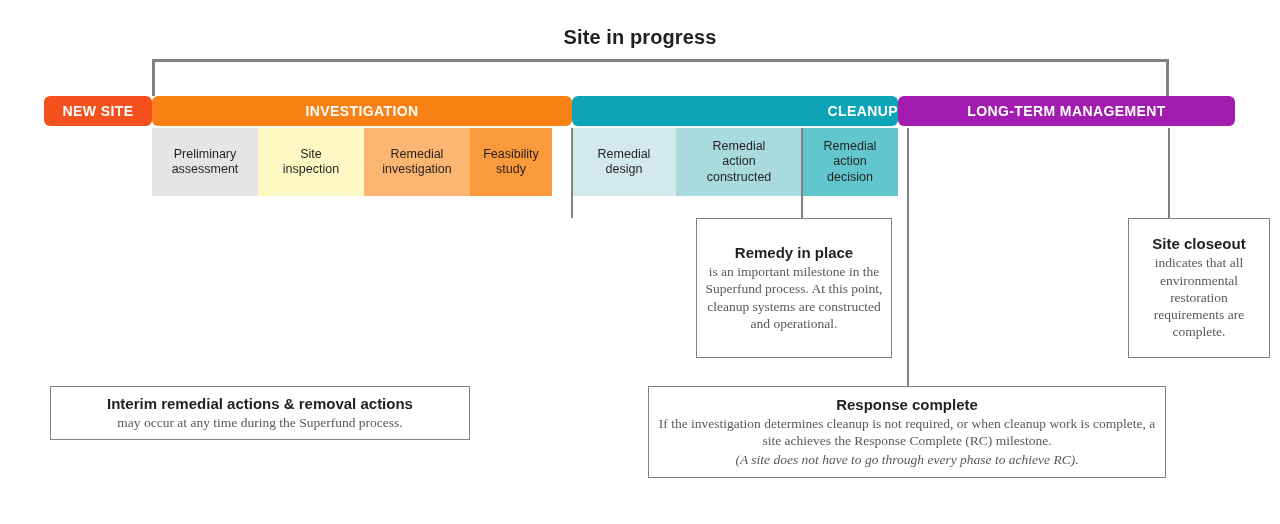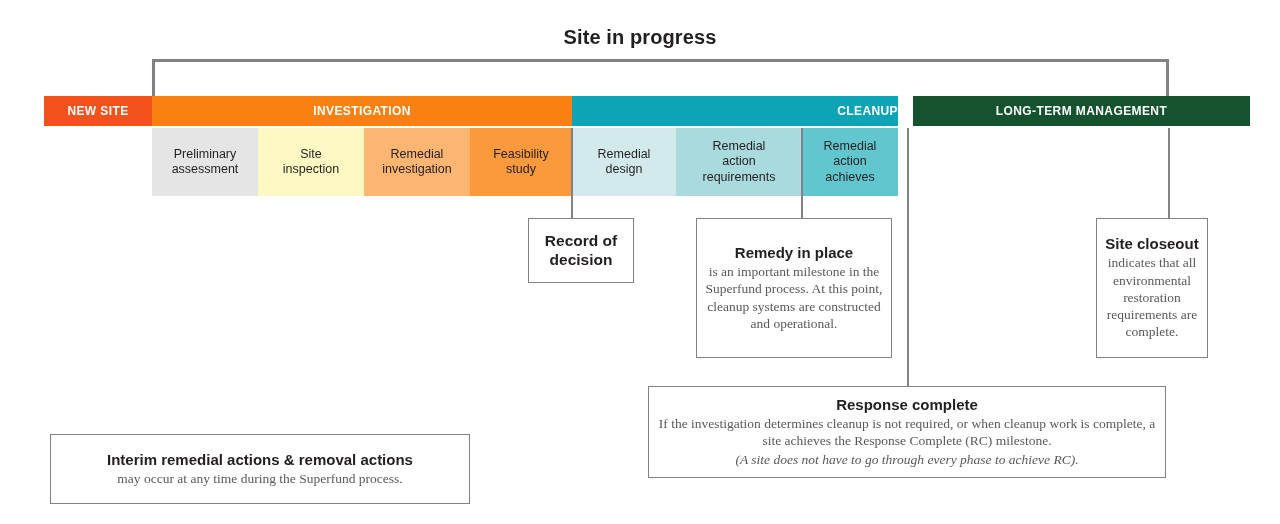--- a/index.html
+++ b/index.html
@@ -29,24 +29,25 @@
     background:#808285;
   }
   .bracket .lft{left:0;}
   .bracket .rgt{right:0;}
 
   
   .phase{
     position:absolute;
     display:flex;align-items:center;justify-content:center;
     color:#ffffff;
-    font-size:12px;font-weight:bold;
+    font-size:14px;font-weight:bold;
     letter-spacing:.4px;
     text-align:center;
     white-space:nowrap;
+    border-radius:6px;
   }
   .subphase{
     position:absolute;
     display:flex;align-items:center;justify-content:center;
     text-align:center;
     font-size:12.5px;
     line-height:1.22;
     color:#231f20;
   }
   .subphase span{display:block;padding:0 3px;}
@@ -97,21 +98,21 @@
 
   <div class="phase" style="left:44px;top:96px;width:108px;height:30px;background:#F5511E;">
     <span>NEW SITE</span>
   </div>
   <div class="phase" style="left:152px;top:96px;width:420px;height:30px;background:#F98012;">
     <span>INVESTIGATION</span>
   </div>
   <div class="phase" style="left:572px;top:96px;width:326px;height:30px;background:#0DA4B8;justify-content:flex-end;">
     <span>CLEANUP</span>
   </div>
-  <div class="phase" style="left:898px;top:96px;width:337px;height:30px;background:#14532d;margin-left:15px;">
+  <div class="phase" style="left:898px;top:96px;width:337px;height:30px;background:#a21caf;">
     <span>LONG-TERM MANAGEMENT</span>
   </div>
 
   <div class="subphase" style="left:152px;top:128px;width:106px;height:68px;background:#e5e5e5;">
     <div>
       <span>Preliminary</span>
       <span>assessment</span>
     </div>
   </div>
   <div class="subphase" style="left:258px;top:128px;width:106px;height:68px;background:#fef9c3;">
@@ -119,71 +120,67 @@
       <span>Site</span>
       <span>inspection</span>
     </div>
   </div>
   <div class="subphase" style="left:364px;top:128px;width:106px;height:68px;background:#FDB572;">
     <div>
       <span>Remedial</span>
       <span>investigation</span>
     </div>
   </div>
-  <div class="subphase" style="left:470px;top:128px;width:102px;height:68px;background:#FB9A3C;">
+  <div class="subphase" style="left:470px;top:128px;width:82px;height:68px;background:#FB9A3C;">
     <div>
       <span>Feasibility</span>
       <span>study</span>
     </div>
   </div>
   <div class="subphase" style="left:572px;top:128px;width:104px;height:68px;background:#D3EAEC;">
     <div>
       <span>Remedial</span>
       <span>design</span>
     </div>
   </div>
   <div class="subphase" style="left:676px;top:128px;width:126px;height:68px;background:#A9DADE;">
     <div>
       <span>Remedial</span>
       <span>action</span>
-      <span>requirements</span>
+      <span>constructed</span>
     </div>
   </div>
   <div class="subphase" style="left:802px;top:128px;width:96px;height:68px;background:#62C6CE;">
     <div>
       <span>Remedial</span>
       <span>action</span>
-      <span>achieves</span>
+      <span>decision</span>
     </div>
   </div>
 
   <div class="vline" style="left:571px;top:128px;height:90px;"></div>
 
   <div class="vline" style="left:801px;top:128px;height:90px;"></div>
 
   <div class="vline" style="left:1168px;top:128px;height:90px;"></div>
 
   <div class="vline" style="left:907px;top:128px;height:258px;"></div>
 
-  <div class="callout plain" style="left:528px;top:218px;width:106px;height:65px;">
-    <div class="hd">Record of</div>
-    <div class="hd">decision</div>
-  </div>
 
   <div class="callout" style="left:696px;top:218px;width:196px;height:140px;">
     <div class="hd">Remedy in place</div>
     <div class="bd">is an important milestone in the Superfund process. At this point, cleanup systems are constructed and operational.</div>
   </div>
 
-  <div class="callout" style="left:1096px;top:218px;width:112px;height:140px;">
+  <div class="callout" style="left:1128px;top:218px;width:142px;height:140px;">
     <div class="hd">Site closeout</div>
     <div class="bd">indicates that all environmental restoration requirements are complete.</div>
   </div>
 
-  <div class="callout" style="left:50px;top:386px;width:420px;height:70px;margin-top:48px;">
+  <div class="callout" style="left:50px;top:386px;width:420px;height:54px;">
     <div class="hd">Interim remedial actions &amp; removal actions</div>
     <div class="bd">may occur at any time during the Superfund process.</div>
   </div>
 
   <div class="callout" style="left:648px;top:386px;width:518px;height:92px;">
     <div class="hd">Response complete</div>
     <div class="bd">If the investigation determines cleanup is not required, or when cleanup work is complete, a site achieves the Response Complete (RC) milestone.</div>
     <div class="bd em">(A site does not have to go through every phase to achieve RC).</div>
   </div>
 

